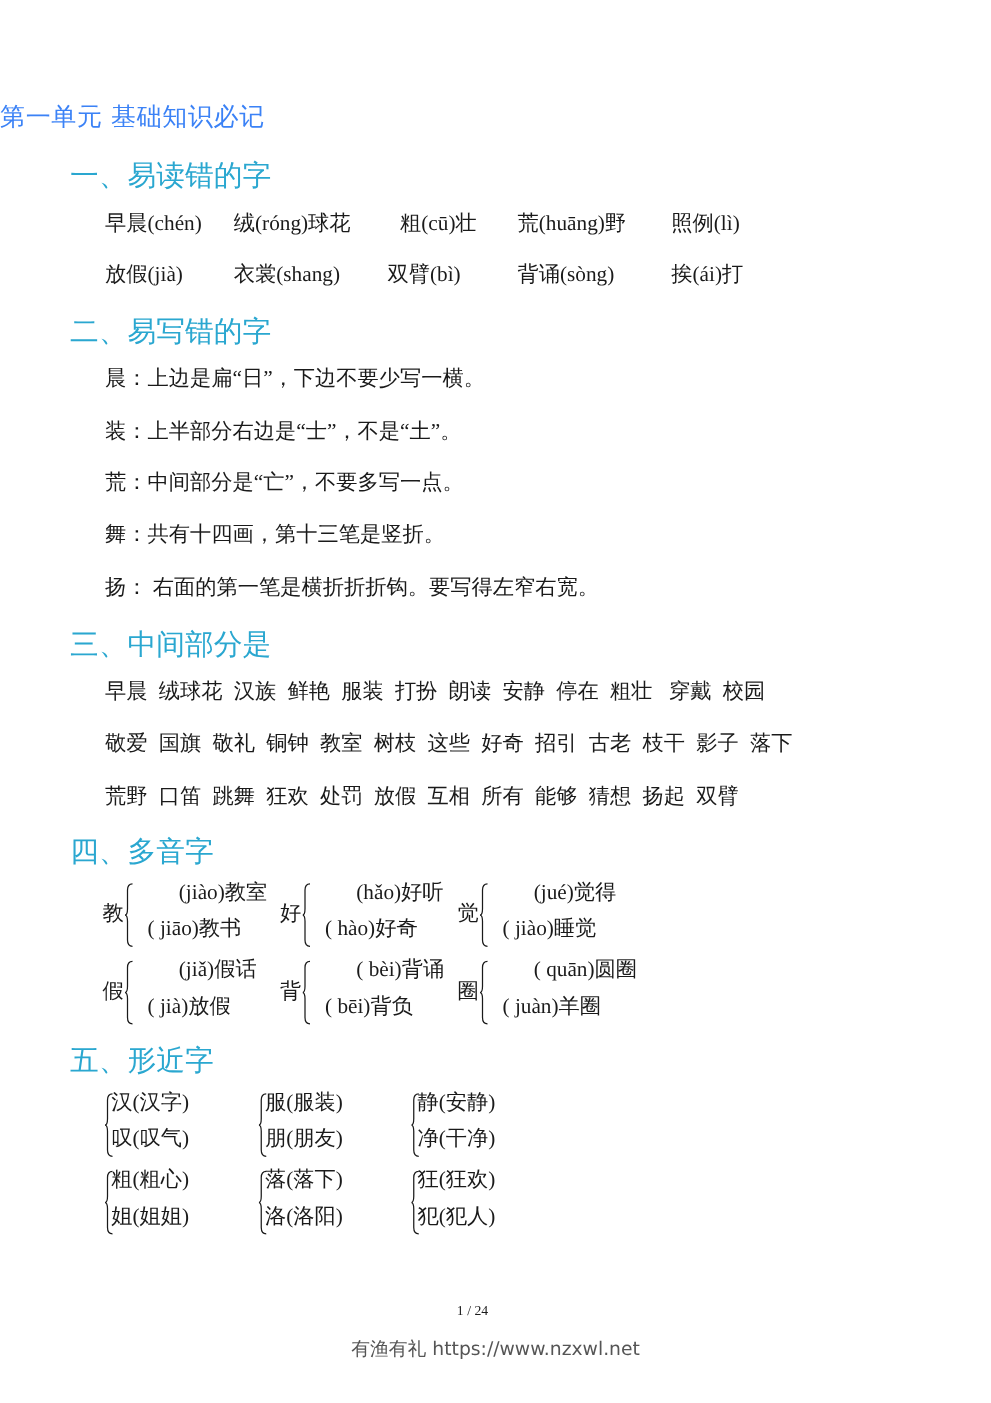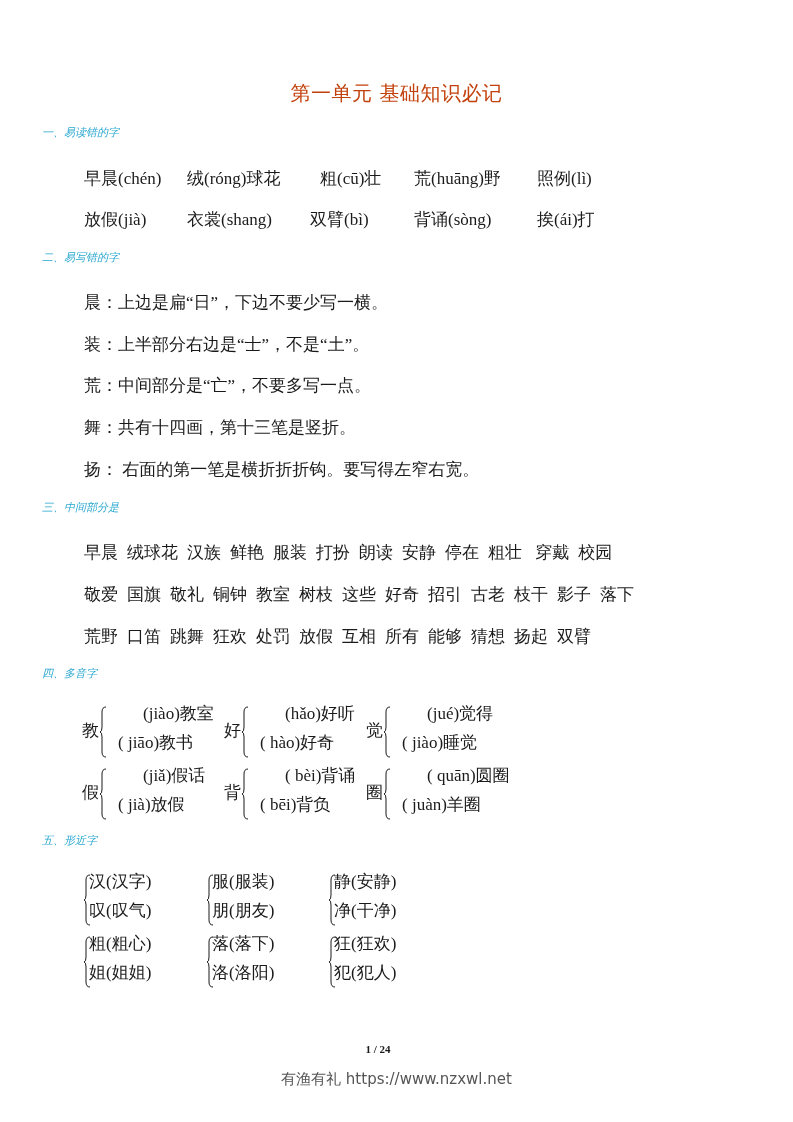--- a/index.html
+++ b/index.html
@@ -2,28 +2,28 @@
 <html><head>
   <meta charset="utf-8">
   <style>
     html, body { margin: 0; padding: 0; background: #ffffff; }
     body {
       width: 793px; height: 1122px; position: relative; overflow: hidden;
       font-family: "Liberation Serif", "DejaVu Serif", serif;
       color: #1a1a1a;
     }
     .page-title {
-      position: absolute; top: 80px; left: 0; width: 793px; text-align: center;
+      position: absolute; top: 80px; left: 0; width: 793px; 
       font-family: "DejaVu Sans", "Liberation Sans", sans-serif;
-      font-size: 20px; color: #c2410c; letter-spacing: 0.5px;
+      font-size: 20px; color: #3b82f6; letter-spacing: 0.5px;
     }
     .section-heading {
-      position: absolute; left: 42px;
+      position: absolute; left: 56px;
       font-family: "DejaVu Sans", "Liberation Sans", sans-serif;
-      font-size: 11px; color: #2aa7d0; font-style: italic;
+      font-size: 23px; color: #2aa7d0;
     }
     .row {
       position: absolute; left: 84px; font-size: 17px; white-space: nowrap; text-align: center;
     }
     .cell { position: absolute; top: 0; white-space: nowrap; }
     .word { margin-right: 9px; }
     
     .poly {
       position: absolute; height: 58px; font-size: 17px;
     }
@@ -36,21 +36,21 @@
     .poly .l1 { position: absolute; left: 24px; top: 0; white-space: nowrap; margin-left: 37px; }
     .poly .l2 { position: absolute; left: 36px; top: 29px; white-space: nowrap; text-align: center; }
     .sim {
       position: absolute; height: 58px; font-size: 17px;
     }
     .sim .brace { position: absolute; left: 0; top: 4px; width: 7px; height: 52px; }
     .sim .l1 { position: absolute; left: 5px; top: 0; white-space: nowrap; }
     .sim .l2 { position: absolute; left: 5px; top: 29px; white-space: nowrap; }
     .page-number {
       position: absolute; top: 1043px; left: 0; width: 756px; text-align: center;
-      font-size: 11px; font-weight: bold; color: #1a1a1a;
+      font-size: 11px; font-weight: normal; color: #1a1a1a;
     }
     .watermark {
       position: absolute; top: 1070px; left: 0; width: 793px; text-align: center;
       font-family: "DejaVu Sans", "Liberation Sans", sans-serif;
       font-size: 15px; color: #555555;
     }
   </style>
 </head>
 <body>
 

